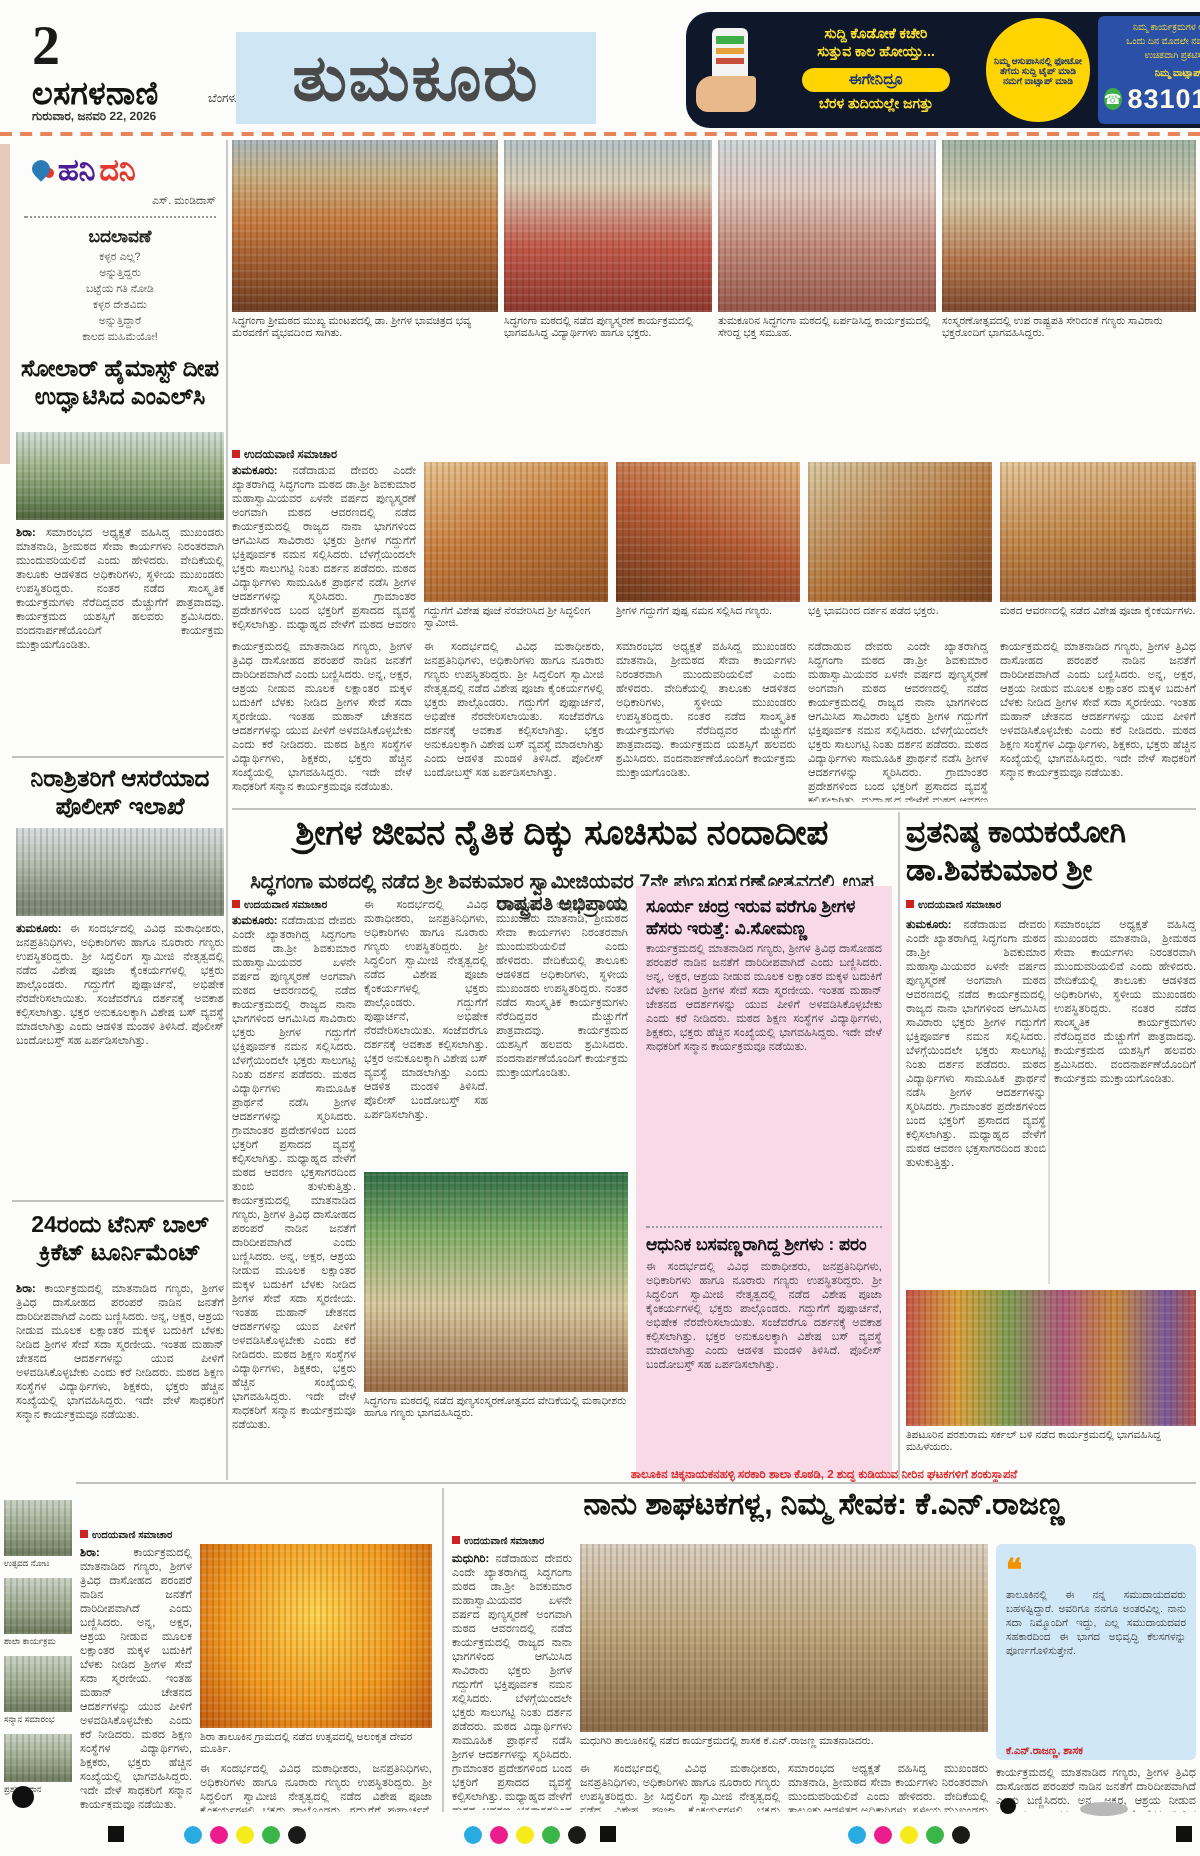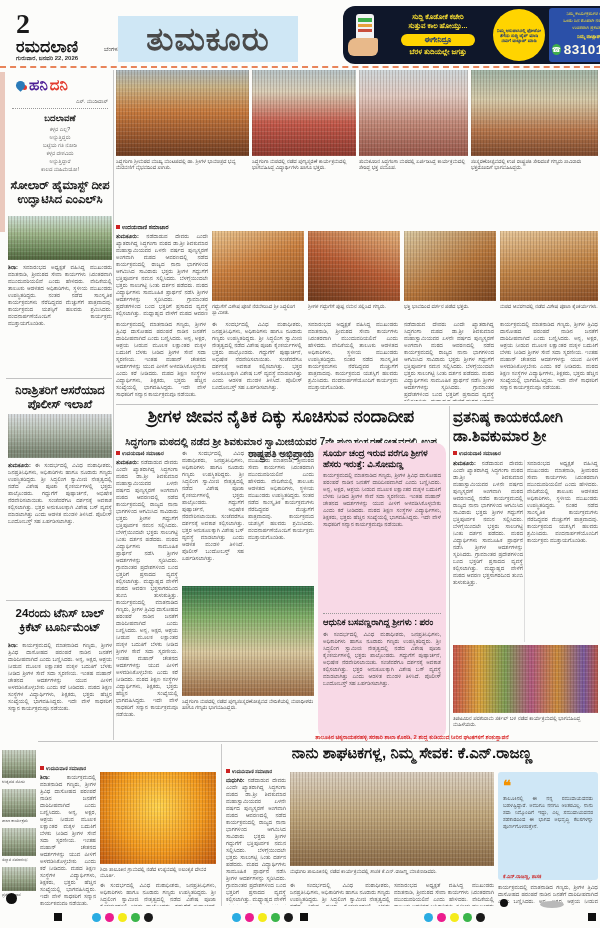--- a/index.html
+++ b/index.html
@@ -81,21 +81,21 @@
   .dotrow{position:absolute;display:flex;gap:4px;}
   .dotrow i{width:9px;height:9px;border-radius:50%;display:block;}
   .blot{position:absolute;background:#101010;border-radius:50%;}
 </style>
 </head>
 <body>
 
 <div class="page">
 
   <div class="abs pagenum" style="left:16px;top:10px;">2</div>
-  <div class="abs masthead" style="left:16px;top:38px;">ರಮದಲಾಣಿ</div>
+  <div class="abs masthead" style="left:16px;top:38px;">ಲಸಗಳನಾಣಿ</div>
   <div class="abs edition" style="left:104px;top:46px;">ಬೆಂಗಳೂರು</div>
   <div class="abs dateline-top" style="left:16px;top:55px;">ಗುರುವಾರ, ಜನವರಿ 22, 2026</div>
 
   <div class="abs title-box" style="left:118px;top:16px;width:180px;height:46px;">
     <span>ತುಮಕೂರು</span>
   </div>
 
   <div class="abs ad" style="left:300px;top:6px;width:296px;height:58px;">
     <div class="abs" style="left:3px;top:6px;width:38px;height:46px;">
       <div class="abs" style="left:10px;top:2px;width:18px;height:32px;background:#f3f3f3;border-radius:3px;"></div>
@@ -216,21 +216,21 @@
       <span>ನಡೆದಾಡುವ ದೇವರು ಎಂದೇ ಖ್ಯಾತರಾಗಿದ್ದ ಸಿದ್ಧಗಂಗಾ ಮಠದ ಡಾ.ಶ್ರೀ ಶಿವಕುಮಾರ ಮಹಾಸ್ವಾಮಿಯವರ ಏಳನೇ ವರ್ಷದ ಪುಣ್ಯಸ್ಮರಣೆ ಅಂಗವಾಗಿ ಮಠದ ಆವರಣದಲ್ಲಿ ನಡೆದ ಕಾರ್ಯಕ್ರಮದಲ್ಲಿ ರಾಜ್ಯದ ನಾನಾ ಭಾಗಗಳಿಂದ ಆಗಮಿಸಿದ ಸಾವಿರಾರು ಭಕ್ತರು ಶ್ರೀಗಳ ಗದ್ದುಗೆಗೆ ಭಕ್ತಿಪೂರ್ವಕ ನಮನ ಸಲ್ಲಿಸಿದರು. ಬೆಳಗ್ಗೆಯಿಂದಲೇ ಭಕ್ತರು ಸಾಲುಗಟ್ಟಿ ನಿಂತು ದರ್ಶನ ಪಡೆದರು. ಮಠದ ವಿದ್ಯಾರ್ಥಿಗಳು ಸಾಮೂಹಿಕ ಪ್ರಾರ್ಥನೆ ನಡೆಸಿ ಶ್ರೀಗಳ ಆದರ್ಶಗಳನ್ನು ಸ್ಮರಿಸಿದರು. ಗ್ರಾಮಾಂತರ ಪ್ರದೇಶಗಳಿಂದ ಬಂದ ಭಕ್ತರಿಗೆ ಪ್ರಸಾದದ ವ್ಯವಸ್ಥೆ ಕಲ್ಪಿಸಲಾಗಿತ್ತು. ಮಧ್ಯಾಹ್ನದ ವೇಳೆಗೆ ಮಠದ ಆವರಣ ಭಕ್ತಸಾಗರದಿಂದ ತುಂಬಿ ತುಳುಕುತ್ತಿತ್ತು.</span>
       <span>ಕಾರ್ಯಕ್ರಮದಲ್ಲಿ ಮಾತನಾಡಿದ ಗಣ್ಯರು, ಶ್ರೀಗಳ ತ್ರಿವಿಧ ದಾಸೋಹದ ಪರಂಪರೆ ನಾಡಿನ ಜನತೆಗೆ ದಾರಿದೀಪವಾಗಿದೆ ಎಂದು ಬಣ್ಣಿಸಿದರು. ಅನ್ನ, ಅಕ್ಷರ, ಆಶ್ರಯ ನೀಡುವ ಮೂಲಕ ಲಕ್ಷಾಂತರ ಮಕ್ಕಳ ಬದುಕಿಗೆ ಬೆಳಕು ನೀಡಿದ ಶ್ರೀಗಳ ಸೇವೆ ಸದಾ ಸ್ಮರಣೀಯ. ಇಂತಹ ಮಹಾನ್ ಚೇತನದ ಆದರ್ಶಗಳನ್ನು ಯುವ ಪೀಳಿಗೆ ಅಳವಡಿಸಿಕೊಳ್ಳಬೇಕು ಎಂದು ಕರೆ ನೀಡಿದರು. ಮಠದ ಶಿಕ್ಷಣ ಸಂಸ್ಥೆಗಳ ವಿದ್ಯಾರ್ಥಿಗಳು, ಶಿಕ್ಷಕರು, ಭಕ್ತರು ಹೆಚ್ಚಿನ ಸಂಖ್ಯೆಯಲ್ಲಿ ಭಾಗವಹಿಸಿದ್ದರು. ಇದೇ ವೇಳೆ ಸಾಧಕರಿಗೆ ಸನ್ಮಾನ ಕಾರ್ಯಕ್ರಮವೂ ನಡೆಯಿತು.</span>
     </div>
   </div>
   <div class="abs body-txt" style="left:182px;top:450px;width:62px;height:132px;">ಈ ಸಂದರ್ಭದಲ್ಲಿ ವಿವಿಧ ಮಠಾಧೀಶರು, ಜನಪ್ರತಿನಿಧಿಗಳು, ಅಧಿಕಾರಿಗಳು ಹಾಗೂ ನೂರಾರು ಗಣ್ಯರು ಉಪಸ್ಥಿತರಿದ್ದರು. ಶ್ರೀ ಸಿದ್ಧಲಿಂಗ ಸ್ವಾಮೀಜಿ ನೇತೃತ್ವದಲ್ಲಿ ನಡೆದ ವಿಶೇಷ ಪೂಜಾ ಕೈಂಕರ್ಯಗಳಲ್ಲಿ ಭಕ್ತರು ಪಾಲ್ಗೊಂಡರು. ಗದ್ದುಗೆಗೆ ಪುಷ್ಪಾರ್ಚನೆ, ಅಭಿಷೇಕ ನೆರವೇರಿಸಲಾಯಿತು. ಸಂಜೆವರೆಗೂ ದರ್ಶನಕ್ಕೆ ಅವಕಾಶ ಕಲ್ಪಿಸಲಾಗಿತ್ತು. ಭಕ್ತರ ಅನುಕೂಲಕ್ಕಾಗಿ ವಿಶೇಷ ಬಸ್ ವ್ಯವಸ್ಥೆ ಮಾಡಲಾಗಿತ್ತು ಎಂದು ಆಡಳಿತ ಮಂಡಳಿ ತಿಳಿಸಿದೆ. ಪೊಲೀಸ್ ಬಂದೋಬಸ್ತ್ ಸಹ ಏರ್ಪಡಿಸಲಾಗಿತ್ತು.</div>
   <div class="abs body-txt" style="left:248px;top:450px;width:66px;height:132px;">ಸಮಾರಂಭದ ಅಧ್ಯಕ್ಷತೆ ವಹಿಸಿದ್ದ ಮುಖಂಡರು ಮಾತನಾಡಿ, ಶ್ರೀಮಠದ ಸೇವಾ ಕಾರ್ಯಗಳು ನಿರಂತರವಾಗಿ ಮುಂದುವರಿಯಲಿವೆ ಎಂದು ಹೇಳಿದರು. ವೇದಿಕೆಯಲ್ಲಿ ತಾಲೂಕು ಆಡಳಿತದ ಅಧಿಕಾರಿಗಳು, ಸ್ಥಳೀಯ ಮುಖಂಡರು ಉಪಸ್ಥಿತರಿದ್ದರು. ನಂತರ ನಡೆದ ಸಾಂಸ್ಕೃತಿಕ ಕಾರ್ಯಕ್ರಮಗಳು ನೆರೆದಿದ್ದವರ ಮೆಚ್ಚುಗೆಗೆ ಪಾತ್ರವಾದವು. ಕಾರ್ಯಕ್ರಮದ ಯಶಸ್ಸಿಗೆ ಹಲವರು ಶ್ರಮಿಸಿದರು. ವಂದನಾರ್ಪಣೆಯೊಂದಿಗೆ ಕಾರ್ಯಕ್ರಮ ಮುಕ್ತಾಯಗೊಂಡಿತು.</div>
 
   <div class="photo ph-stagegreen" style="left:182px;top:586px;width:132px;height:110px;"></div>
   <div class="abs cap" style="left:182px;top:698px;width:132px;height:20px;">ಸಿದ್ಧಗಂಗಾ ಮಠದಲ್ಲಿ ನಡೆದ ಪುಣ್ಯಸಂಸ್ಮರಣೋತ್ಸವದ ವೇದಿಕೆಯಲ್ಲಿ ಮಠಾಧೀಶರು ಹಾಗೂ ಗಣ್ಯರು ಭಾಗವಹಿಸಿದ್ದರು.</div>
 
-  <div class="abs pinkbox" style="left:318px;top:443px;width:128px;height:296px;padding:5px;box-sizing:border-box;border-radius:10px;">
+  <div class="abs pinkbox" style="left:318px;top:443px;width:128px;height:296px;padding:5px;box-sizing:border-box;">
     <div class="hl-pink">ಸೂರ್ಯ ಚಂದ್ರ ಇರುವ ವರೆಗೂ ಶ್ರೀಗಳ ಹೆಸರು ಇರುತ್ತೆ: ವಿ.ಸೋಮಣ್ಣ</div>
     <div class="body-txt" style="height:138px;margin-top:3px;">ಕಾರ್ಯಕ್ರಮದಲ್ಲಿ ಮಾತನಾಡಿದ ಗಣ್ಯರು, ಶ್ರೀಗಳ ತ್ರಿವಿಧ ದಾಸೋಹದ ಪರಂಪರೆ ನಾಡಿನ ಜನತೆಗೆ ದಾರಿದೀಪವಾಗಿದೆ ಎಂದು ಬಣ್ಣಿಸಿದರು. ಅನ್ನ, ಅಕ್ಷರ, ಆಶ್ರಯ ನೀಡುವ ಮೂಲಕ ಲಕ್ಷಾಂತರ ಮಕ್ಕಳ ಬದುಕಿಗೆ ಬೆಳಕು ನೀಡಿದ ಶ್ರೀಗಳ ಸೇವೆ ಸದಾ ಸ್ಮರಣೀಯ. ಇಂತಹ ಮಹಾನ್ ಚೇತನದ ಆದರ್ಶಗಳನ್ನು ಯುವ ಪೀಳಿಗೆ ಅಳವಡಿಸಿಕೊಳ್ಳಬೇಕು ಎಂದು ಕರೆ ನೀಡಿದರು. ಮಠದ ಶಿಕ್ಷಣ ಸಂಸ್ಥೆಗಳ ವಿದ್ಯಾರ್ಥಿಗಳು, ಶಿಕ್ಷಕರು, ಭಕ್ತರು ಹೆಚ್ಚಿನ ಸಂಖ್ಯೆಯಲ್ಲಿ ಭಾಗವಹಿಸಿದ್ದರು. ಇದೇ ವೇಳೆ ಸಾಧಕರಿಗೆ ಸನ್ಮಾನ ಕಾರ್ಯಕ್ರಮವೂ ನಡೆಯಿತು.</div>
     <div class="dotted" style="margin:3px 0;"></div>
     <div class="hl-pink">ಆಧುನಿಕ ಬಸವಣ್ಣರಾಗಿದ್ದ ಶ್ರೀಗಳು : ಪರಂ</div>
     <div class="body-txt" style="height:96px;margin-top:3px;">ಈ ಸಂದರ್ಭದಲ್ಲಿ ವಿವಿಧ ಮಠಾಧೀಶರು, ಜನಪ್ರತಿನಿಧಿಗಳು, ಅಧಿಕಾರಿಗಳು ಹಾಗೂ ನೂರಾರು ಗಣ್ಯರು ಉಪಸ್ಥಿತರಿದ್ದರು. ಶ್ರೀ ಸಿದ್ಧಲಿಂಗ ಸ್ವಾಮೀಜಿ ನೇತೃತ್ವದಲ್ಲಿ ನಡೆದ ವಿಶೇಷ ಪೂಜಾ ಕೈಂಕರ್ಯಗಳಲ್ಲಿ ಭಕ್ತರು ಪಾಲ್ಗೊಂಡರು. ಗದ್ದುಗೆಗೆ ಪುಷ್ಪಾರ್ಚನೆ, ಅಭಿಷೇಕ ನೆರವೇರಿಸಲಾಯಿತು. ಸಂಜೆವರೆಗೂ ದರ್ಶನಕ್ಕೆ ಅವಕಾಶ ಕಲ್ಪಿಸಲಾಗಿತ್ತು. ಭಕ್ತರ ಅನುಕೂಲಕ್ಕಾಗಿ ವಿಶೇಷ ಬಸ್ ವ್ಯವಸ್ಥೆ ಮಾಡಲಾಗಿತ್ತು ಎಂದು ಆಡಳಿತ ಮಂಡಳಿ ತಿಳಿಸಿದೆ. ಪೊಲೀಸ್ ಬಂದೋಬಸ್ತ್ ಸಹ ಏರ್ಪಡಿಸಲಾಗಿತ್ತು.</div>
   </div>
 
   <div class="vrule" style="left:449px;top:406px;height:334px;"></div>
 
   <div class="abs hl hl-r" style="left:453px;top:408px;width:145px;">ವ್ರತನಿಷ್ಠ ಕಾಯಕಯೋಗಿ</div>

